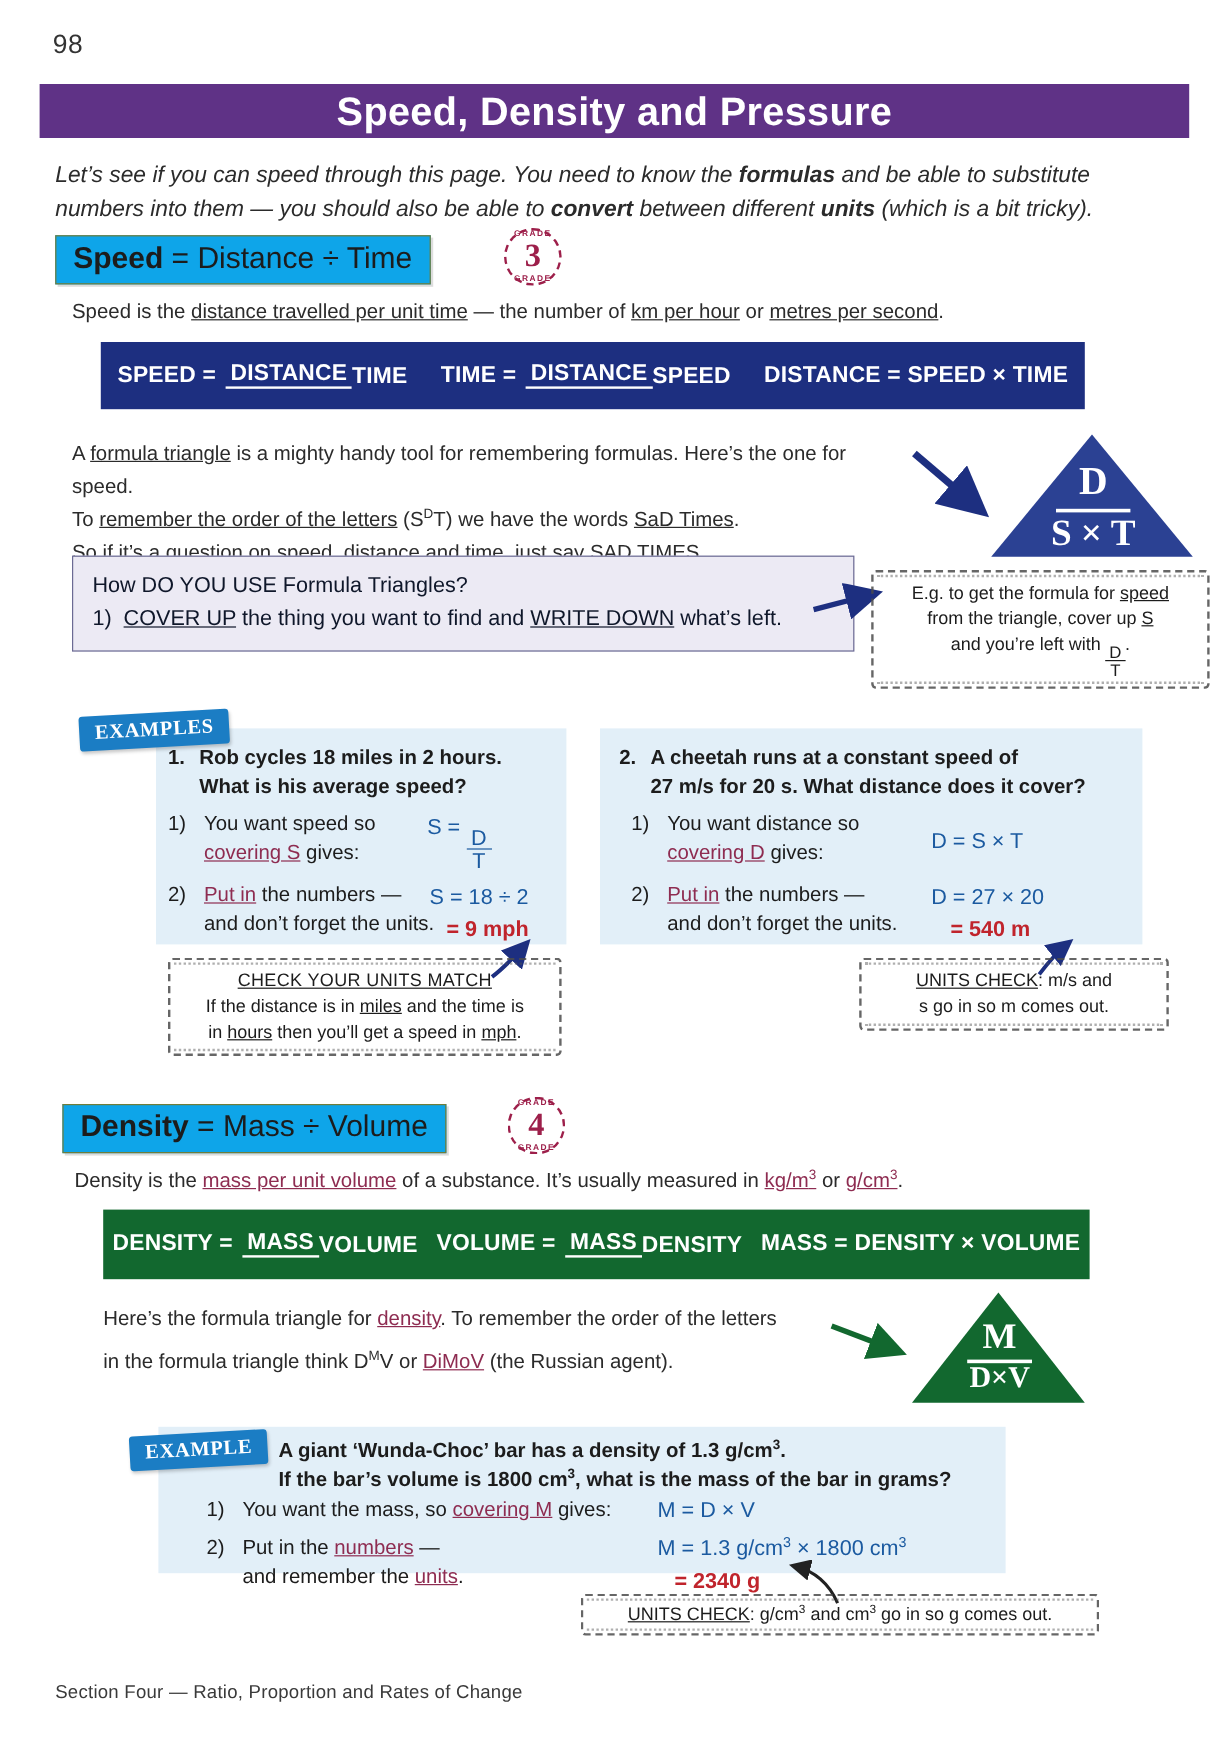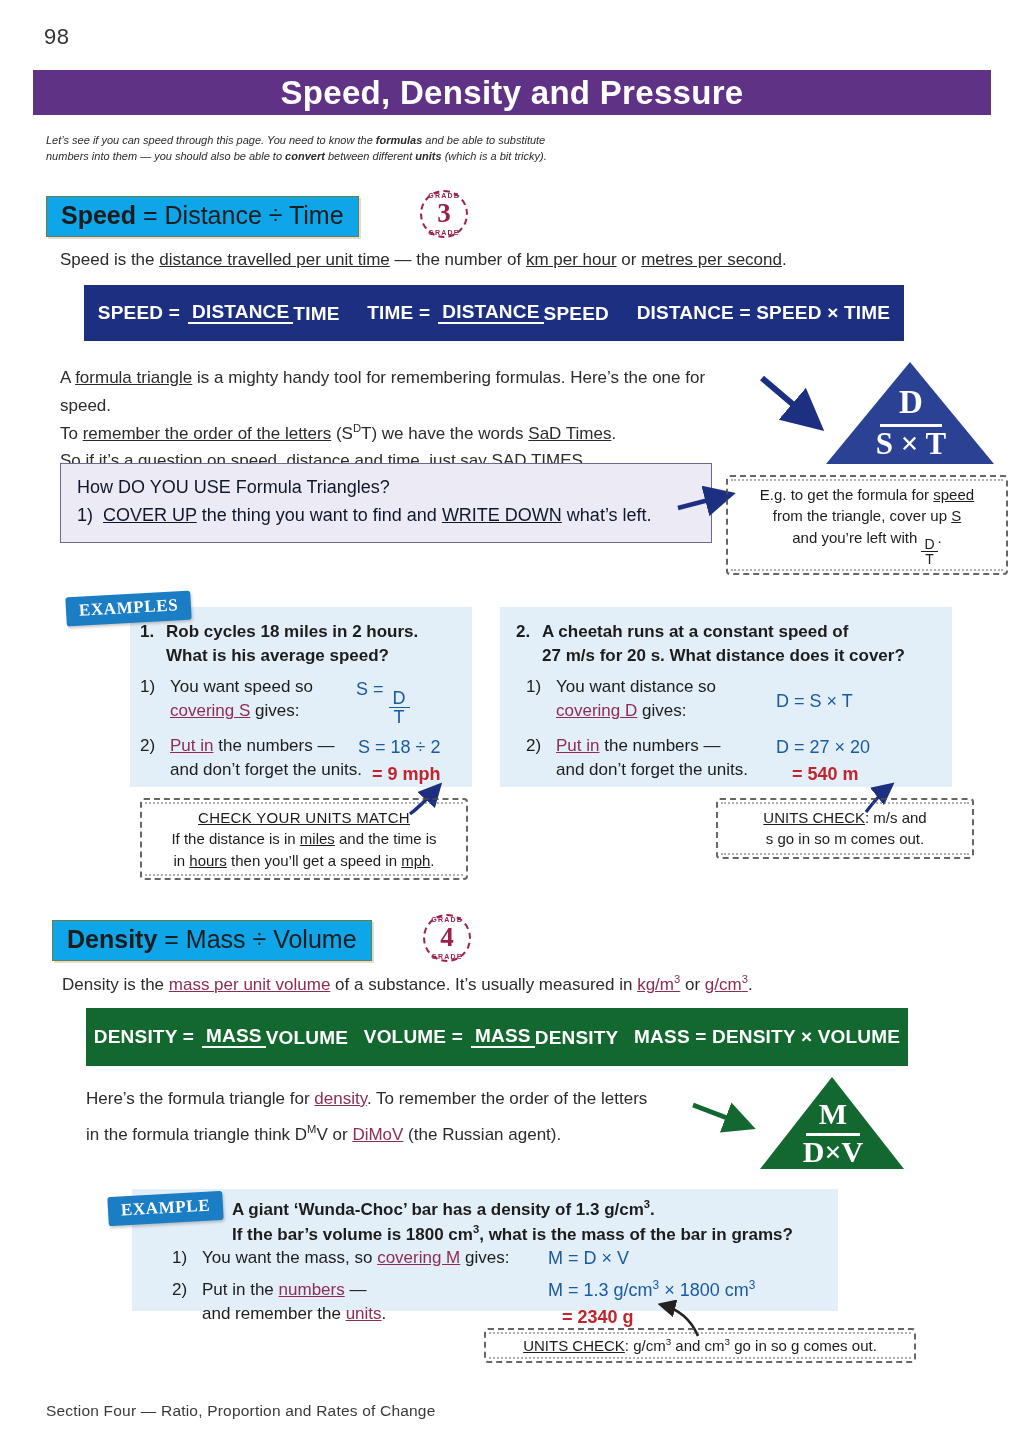--- a/index.html
+++ b/index.html
@@ -51,21 +51,21 @@
     font-family: "Liberation Sans", sans-serif;
   }
 
   
   .intro {
     position: absolute;
     left: 46px;
     top: 133px;
     width: 900px;
     font-style: italic;
-    font-size: 11px;
+    font-size: 19px;
     line-height: 1.45;
     color: #2b2b2b;
   }
   .intro b { font-weight: bold; font-style: italic; }
 
   
   .green-head {
     position: absolute;
     background: #0ea5e9;
     border: 1.5px solid #6f7d3a;
@@ -526,21 +526,21 @@
     </div>
     <div>
       <span>in the formula triangle think D</span><sup>M</sup><span>V or </span><span class="u-pink">DiMoV</span><span> (the Russian agent).</span>
     </div>
   </div>
 
   <div class="tri-wrap" style="left:760px; top:1077px; width:146px; height:94px;">
     <div class="tri green" style="left:0; top:0;"></div>
     <div class="tri-top" style="left:0; right:0; top:20px; font-size:30px;">M</div>
     <div class="tri-rule" style="left:46px; width:54px; top:56px;"></div>
-    <div class="tri-bot" style="left:0; right:0; top:58px; font-size:30px;">D×V</div>
+    <div class="tri-bot" style="left:0; right:0; top:58px; font-size:25px;">D×V</div>
   </div>
 
   <svg class="arrow" style="left:690px; top:1098px;" width="78" height="40" viewBox="0 0 78 40">
     <defs>
       <marker id="ah-green" markerWidth="7" markerHeight="7" refX="5.2" refY="3.5" orient="auto">
         <path d="M0,0 L7,3.5 L0,7 z" fill="#12682f"></path>
       </marker>
     </defs>
     <line x1="3" y1="7" x2="58" y2="28" stroke="#12682f" stroke-width="4.6" marker-end="url(#ah-green)"></line>
   </svg>

